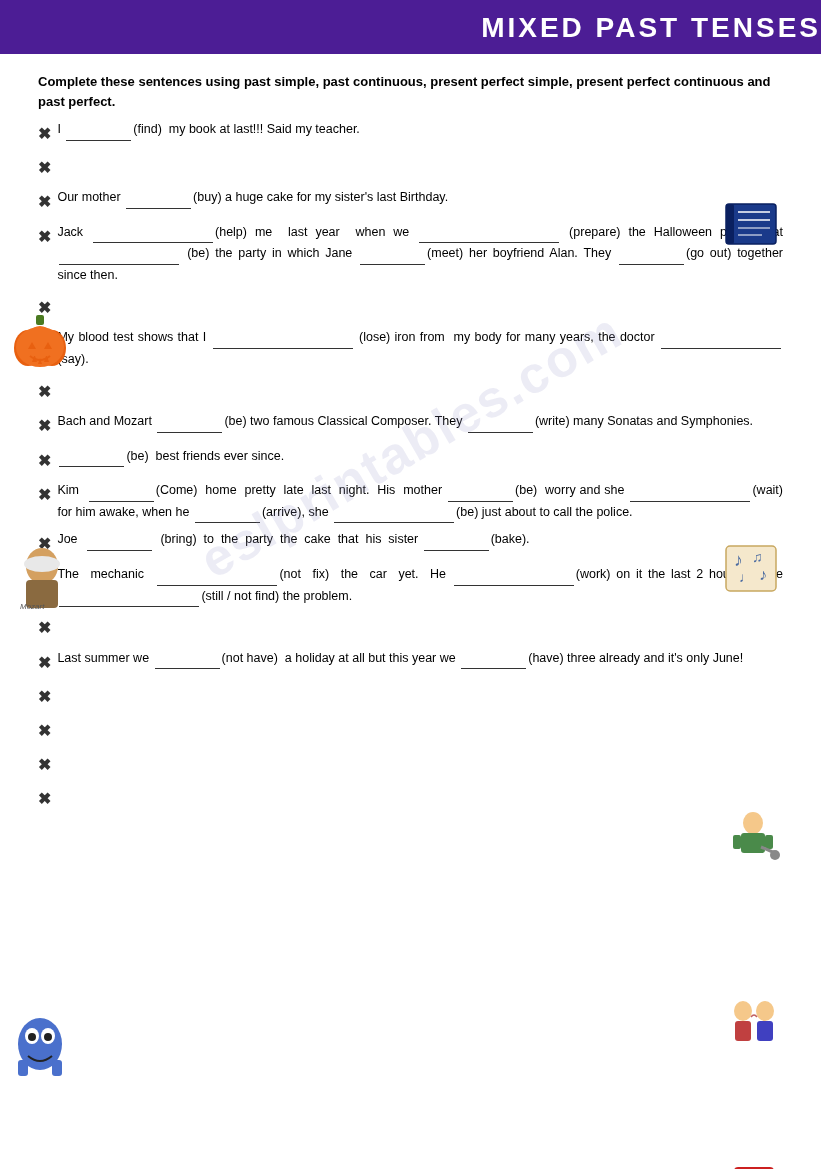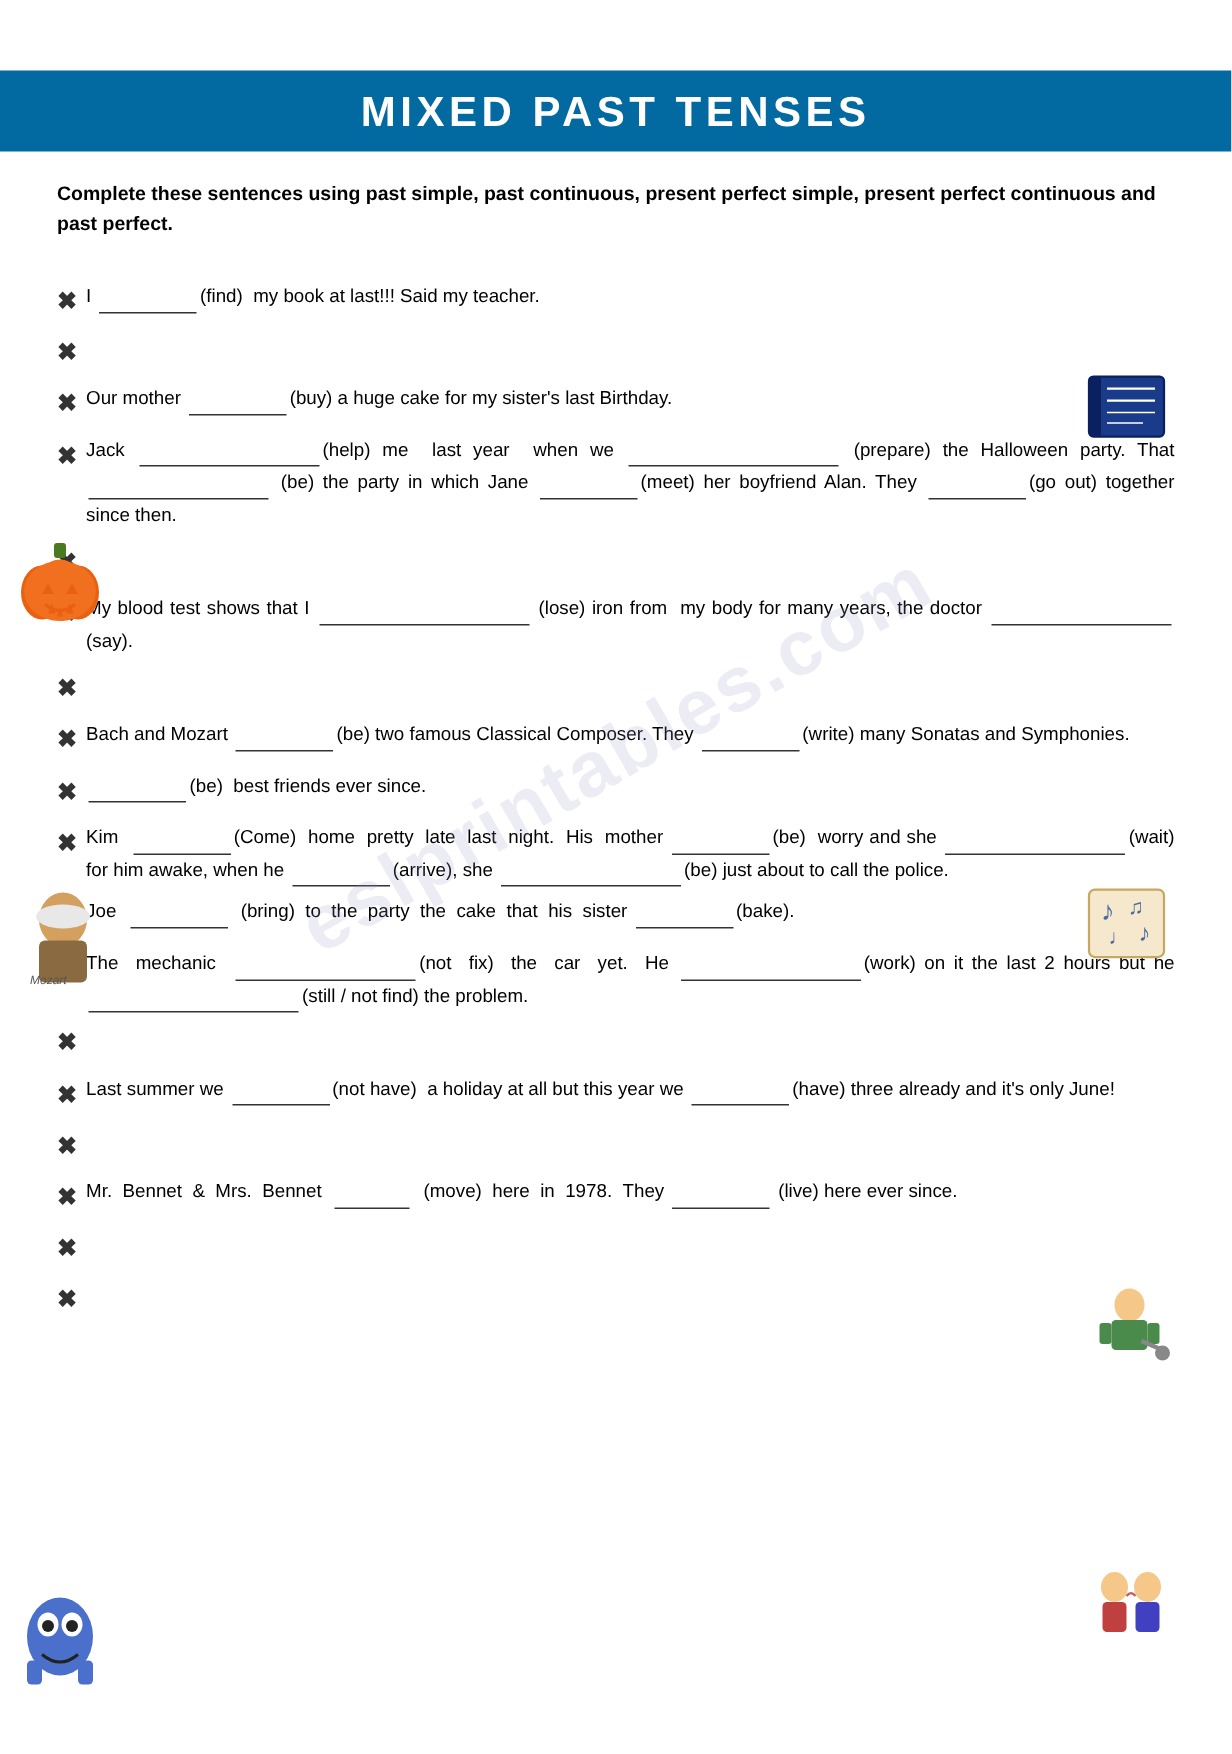--- a/index.html
+++ b/index.html
@@ -5,38 +5,37 @@
     * { box-sizing: border-box; margin: 0; padding: 0; }
     body {
       background: #fff;
       font-family: Arial, sans-serif;
       width: 821px;
       min-height: 1169px;
       position: relative;
       overflow-x: hidden;
     }
     .header {
-      background: #0369a1;
+      background: #4c1d95;
       color: #fff;
-      text-align: center;
+      text-align: right;
       padding: 12px 0 10px 0;
       font-size: 28px;
       font-weight: bold;
       letter-spacing: 3px;
       font-family: Arial Black, Arial, sans-serif;
-      margin-top: 47px;
     }
     .content {
       padding: 18px 38px 18px 38px;
       position: relative;
     }
     .instructions {
       font-size: 13px;
       font-weight: bold;
-      margin-bottom: 29px;
+      margin-bottom: 8px;
       line-height: 1.5;
     }
     .sentence-list {
       list-style: none;
       padding: 0;
       margin: 0;
     }
     .sentence-item {
       display: flex;
       align-items: flex-start;
@@ -318,23 +317,20 @@
         Last summer we <span class="blank blank-sm"></span>(not have) &nbsp;a holiday at all but this year we <span class="blank blank-sm"></span>(have) three already and it's only June!
       </span>
     </li>
 
     <li class="sentence-item">
       <span class="x-mark">✖</span>
     </li>
 
     <li class="sentence-item">
       <span class="x-mark">✖</span>
-      <span class="sentence-text">
-        Mr. &nbsp;Bennet &nbsp;&amp; &nbsp;Mrs. &nbsp;Bennet &nbsp;<span class="blank blank-xs"></span> &nbsp;(move) &nbsp;here &nbsp;in &nbsp;1978. &nbsp;They <span class="blank blank-sm"></span> (live) here ever since.
-      </span>
     </li>
 
     <li class="sentence-item">
       <span class="x-mark">✖</span>
     </li>
 
     <li class="sentence-item">
       <span class="x-mark">✖</span>
     </li>
 

